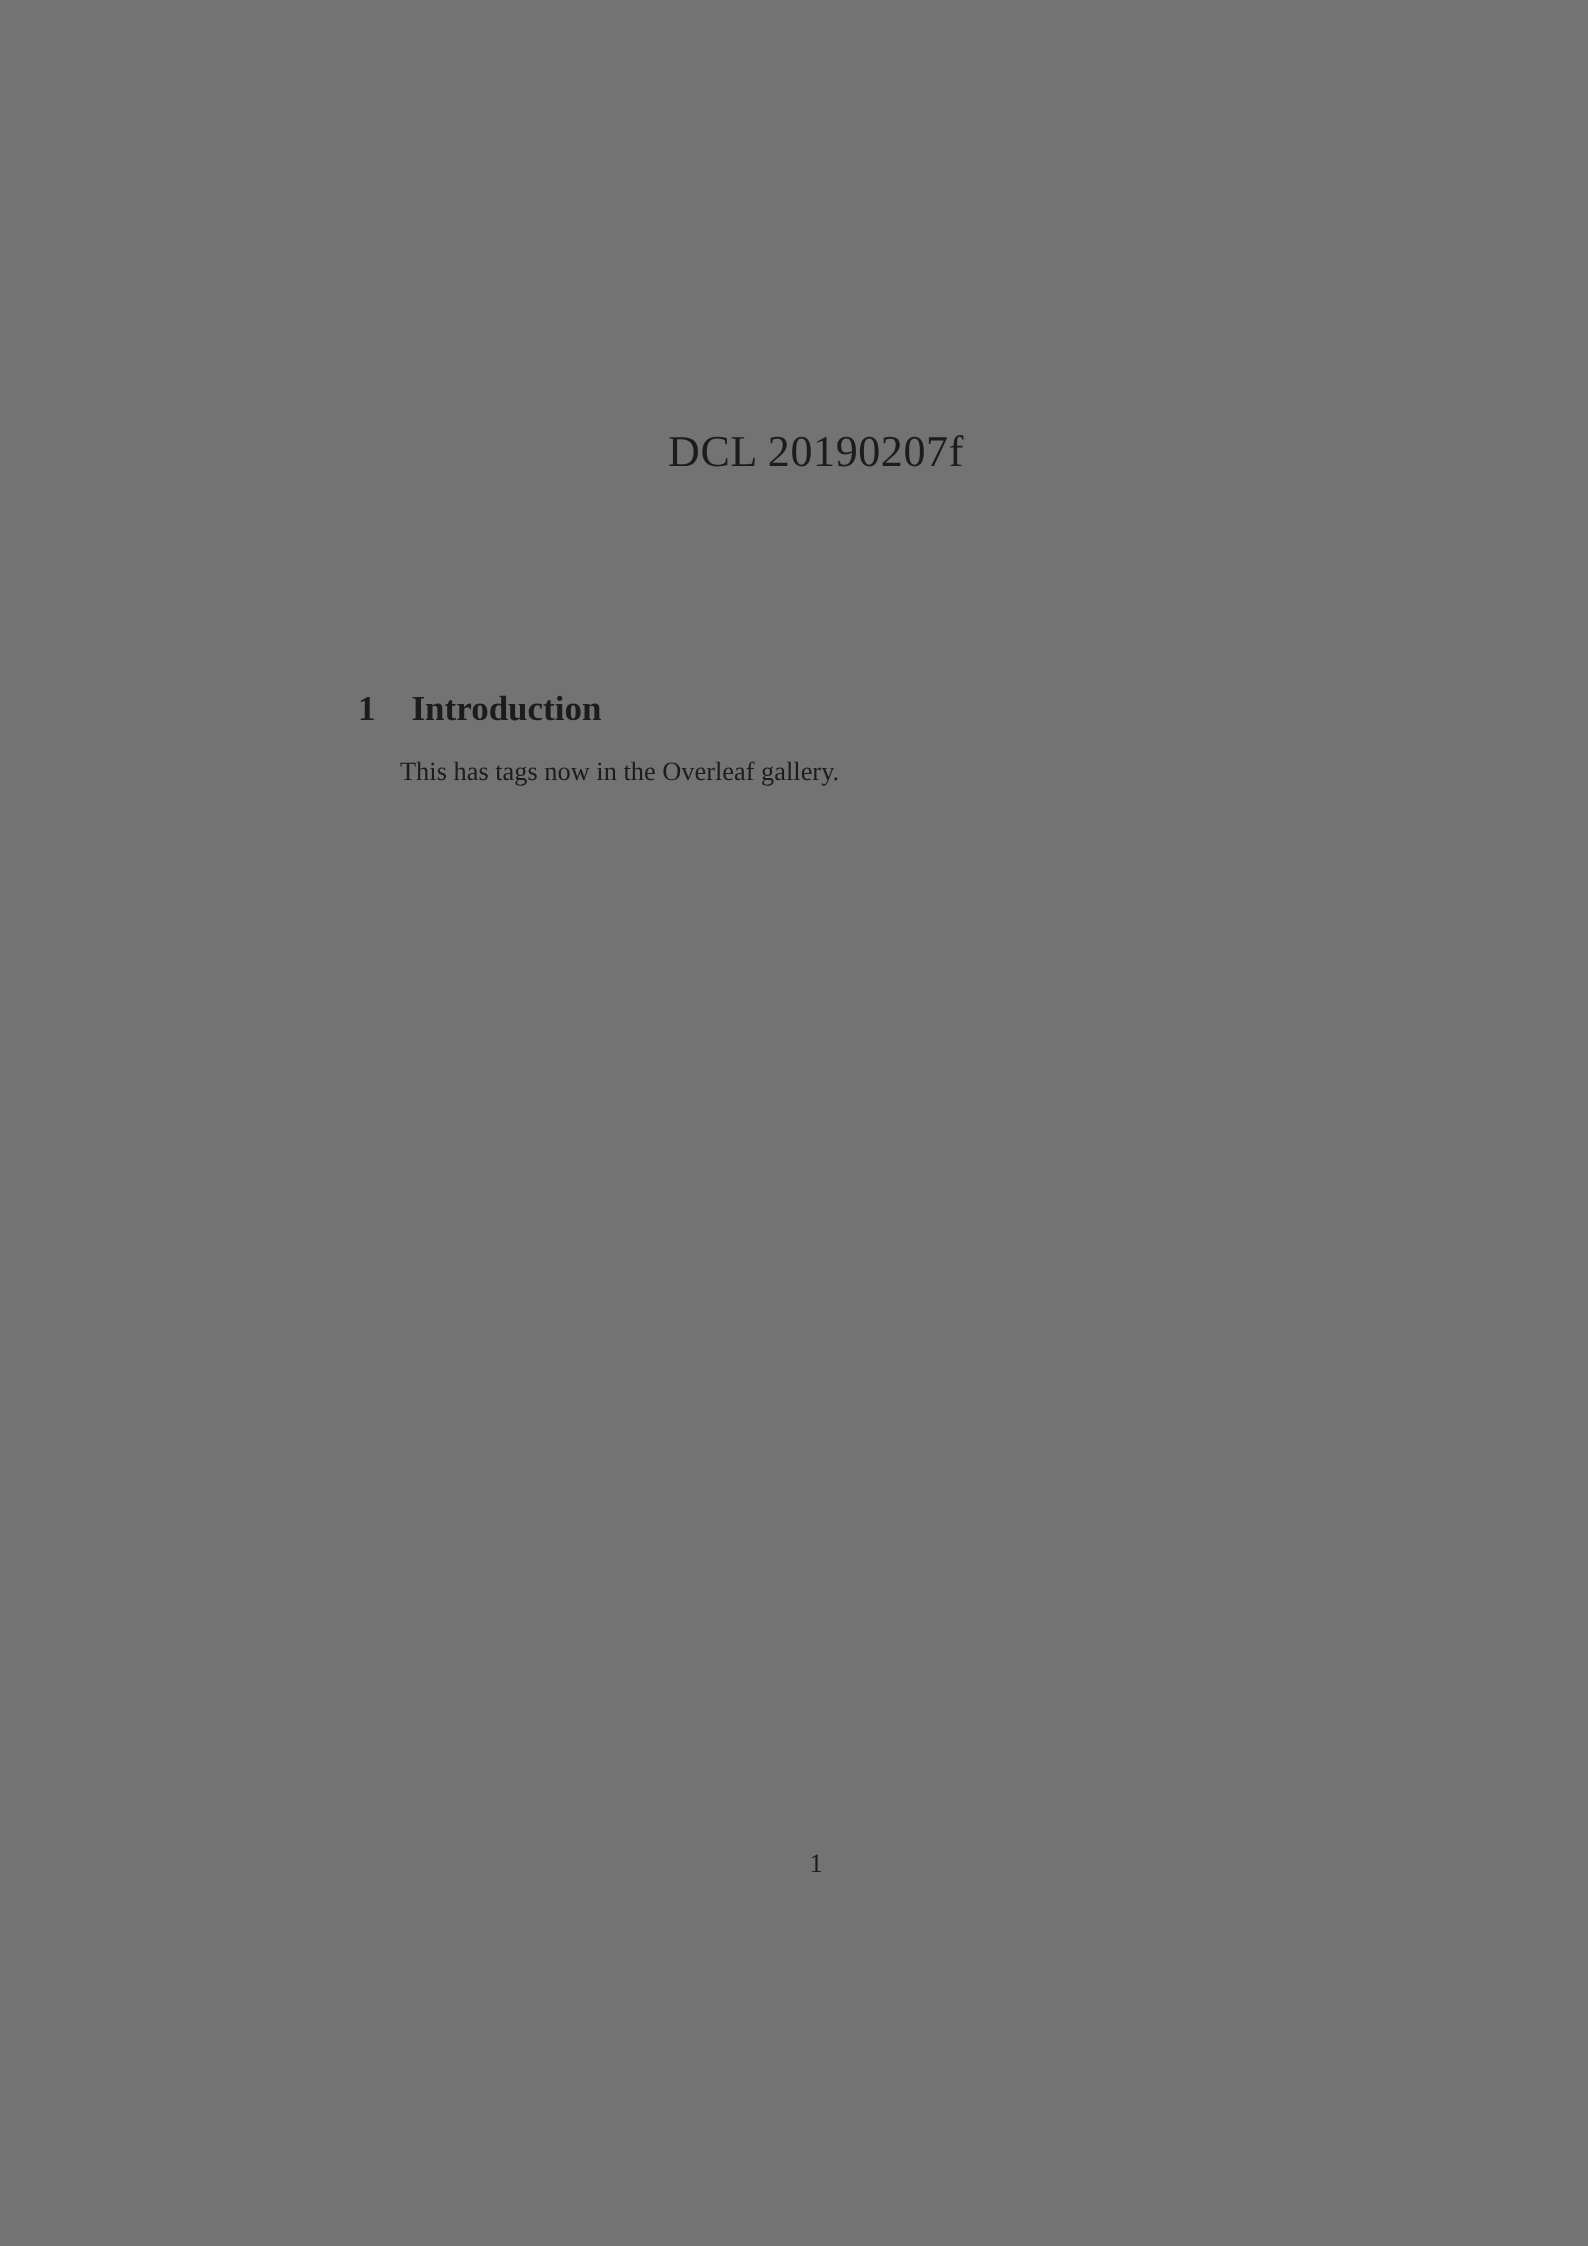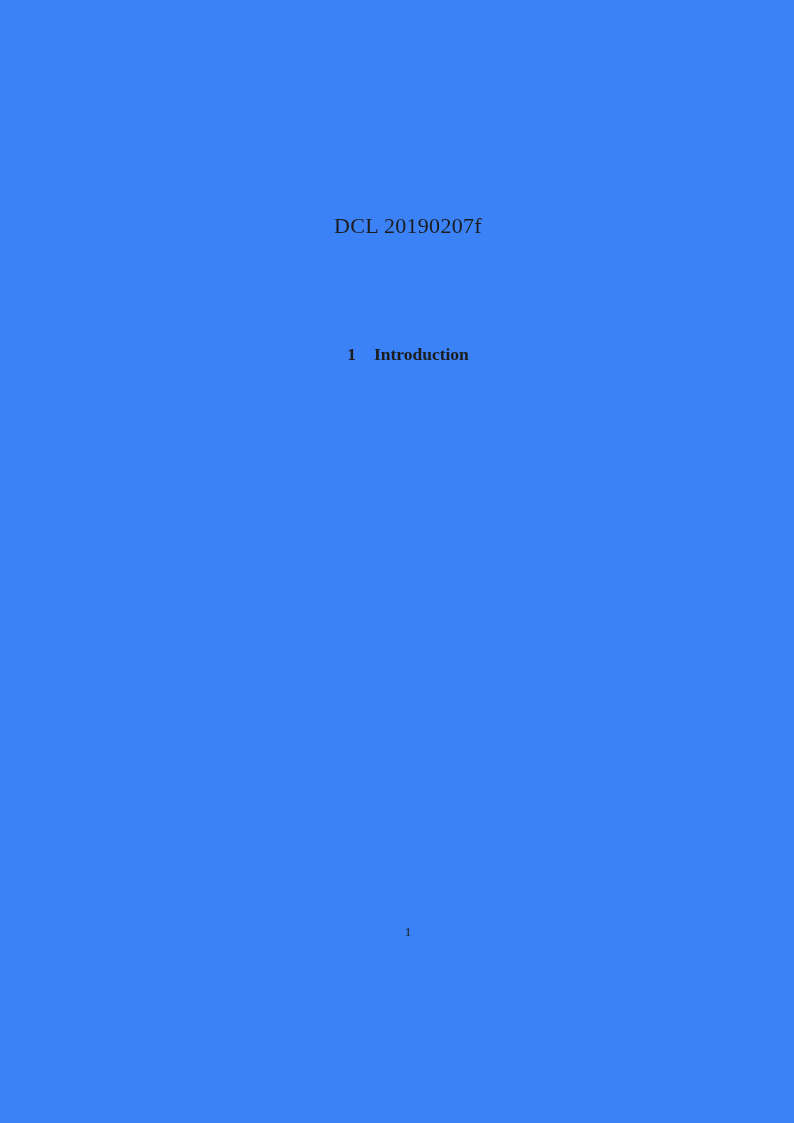--- a/index.html
+++ b/index.html
@@ -4,21 +4,21 @@
 <style>
   html, body {
     margin: 0;
     padding: 0;
     background: #ffffff;
   }
   .page {
     position: relative;
     width: 794px;
     height: 1123px;
-    background: #3b82f6;
+    background: #737373;
     font-family: "Liberation Serif", "DejaVu Serif", serif;
     color: #1c1c1c;
     overflow: hidden;
   }
   .content {
     position: absolute;
     left: 179px;
     top: 0;
     width: 458px;
   }
@@ -44,21 +44,20 @@
     margin-top: 13px;
   }
   .section-heading {
     position: absolute;
     top: 344px;
     left: 0;
     width: 458px;
     font-size: 17.5px;
     font-weight: bold;
     margin: 0;
-    text-align: center;
   }
   .section-number {
     display: inline-block;
     margin-right: 18px;
   }
   .body-text {
     position: absolute;
     top: 378px;
     left: 0;
     width: 458px;
@@ -89,18 +88,19 @@
 
     <div class="title-block">
       <div class="doc-title">DCL 20190207f</div>
     </div>
 
     <h2 class="section-heading">
       <span class="section-number">1</span><span>Introduction</span>
     </h2>
 
     <div class="body-text">
+      <p class="indented">This has tags now in the Overleaf gallery.</p>
     </div>
 
     <div class="page-number">1</div>
 
   </div>
 </div>
 
 </body></html>

